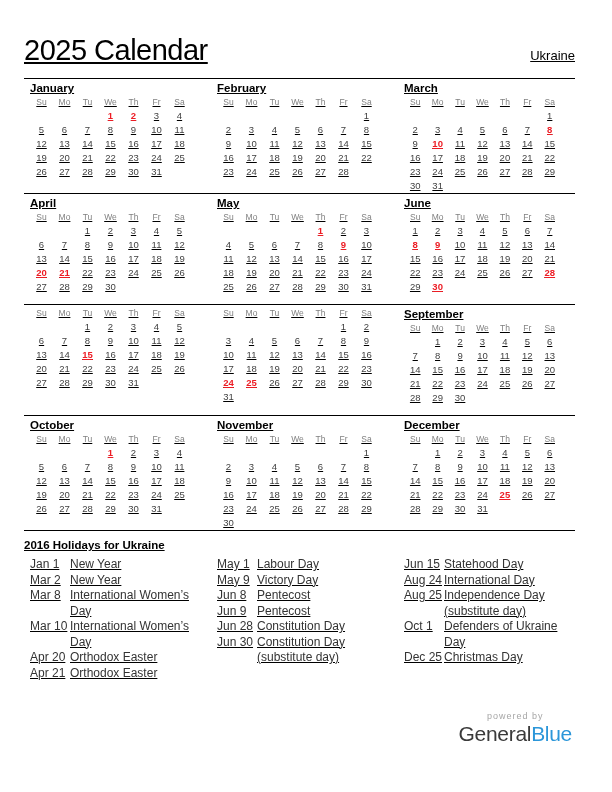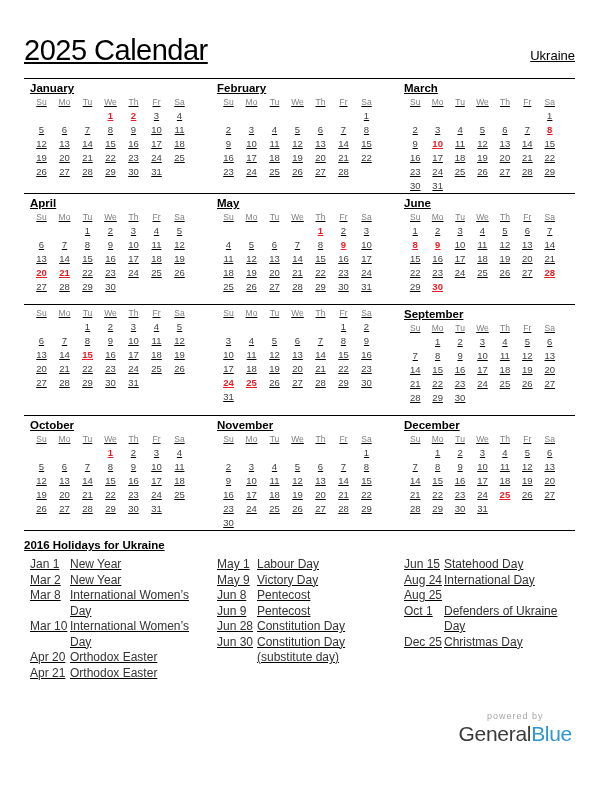--- a/index.html
+++ b/index.html
@@ -846,20 +846,21 @@
           <div class="holiday-row">
             <span class="holiday-date">Jun 15</span>
             <span class="holiday-name">Statehood Day</span>
           </div>
           <div class="holiday-row">
             <span class="holiday-date">Aug 24</span>
             <span class="holiday-name">International Day</span>
           </div>
           <div class="holiday-row">
             <span class="holiday-date">Aug 25</span>
+            <span class="holiday-name">Independence Day (substitute day)</span>
           </div>
           <div class="holiday-row">
             <span class="holiday-date">Oct 1</span>
             <span class="holiday-name">Defenders of Ukraine Day</span>
           </div>
           <div class="holiday-row">
             <span class="holiday-date">Dec 25</span>
             <span class="holiday-name">Christmas Day</span>
           </div>
         </div>

